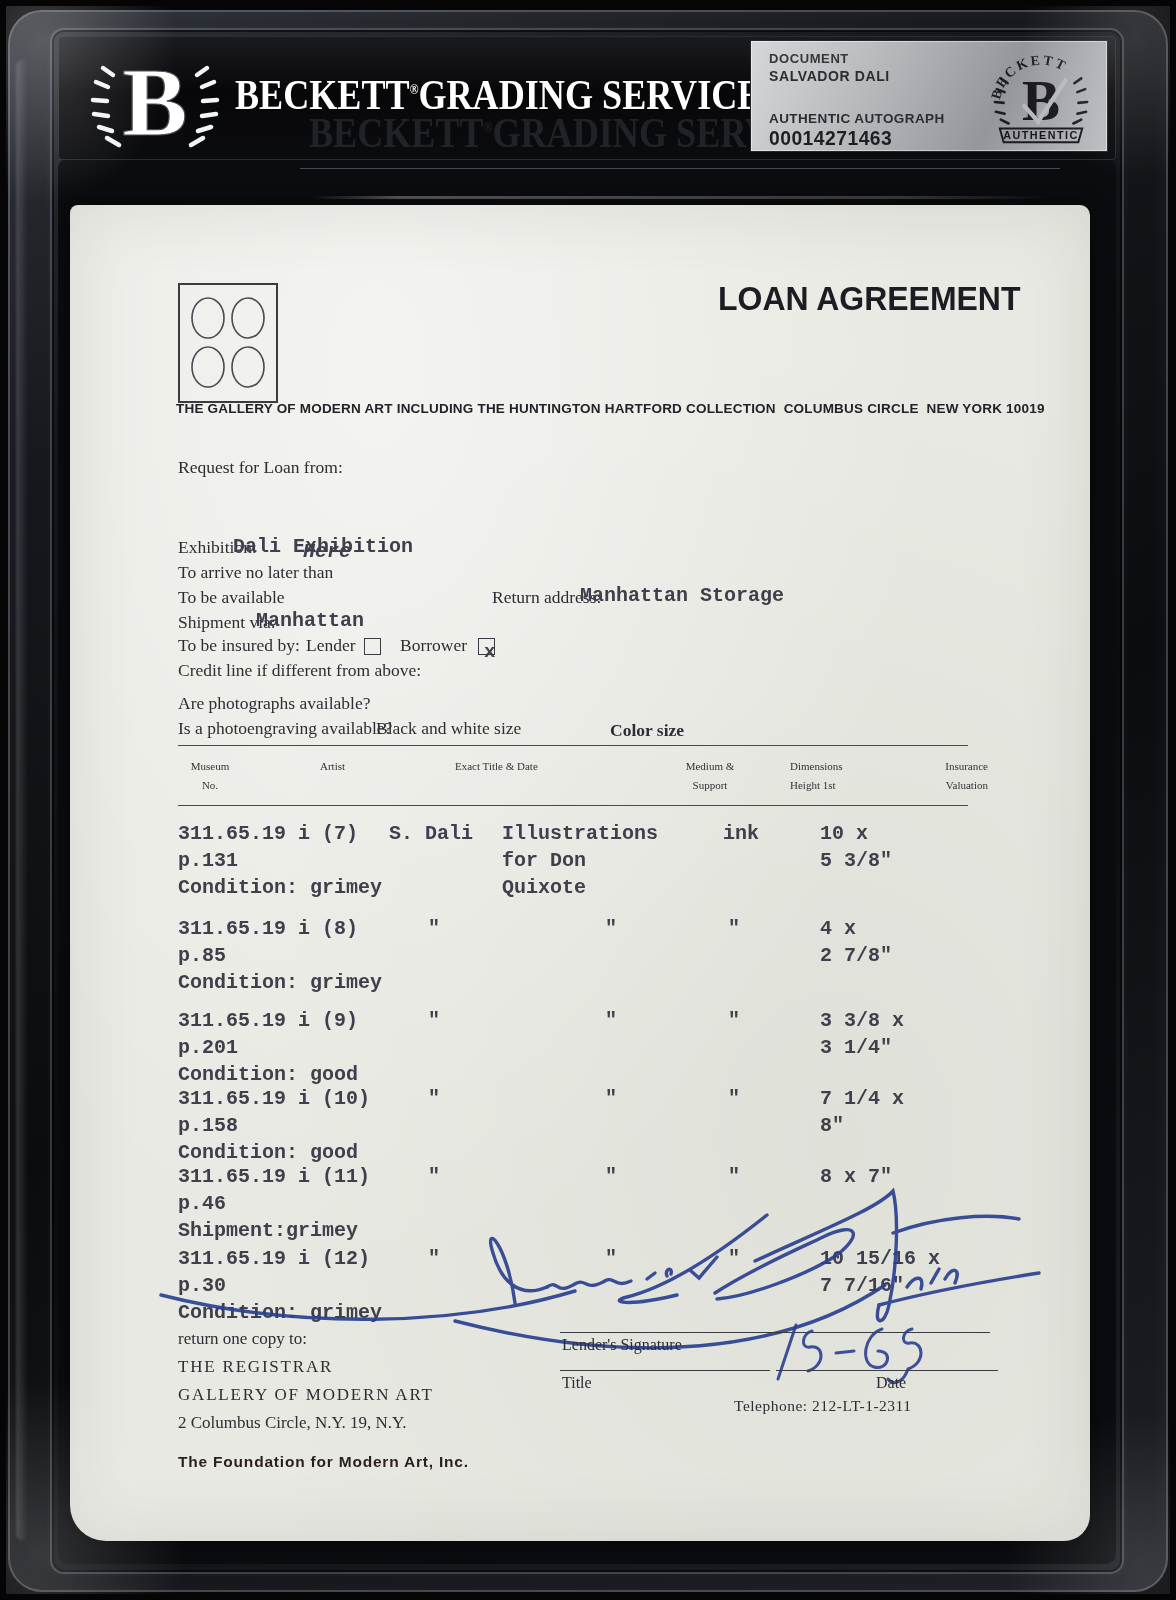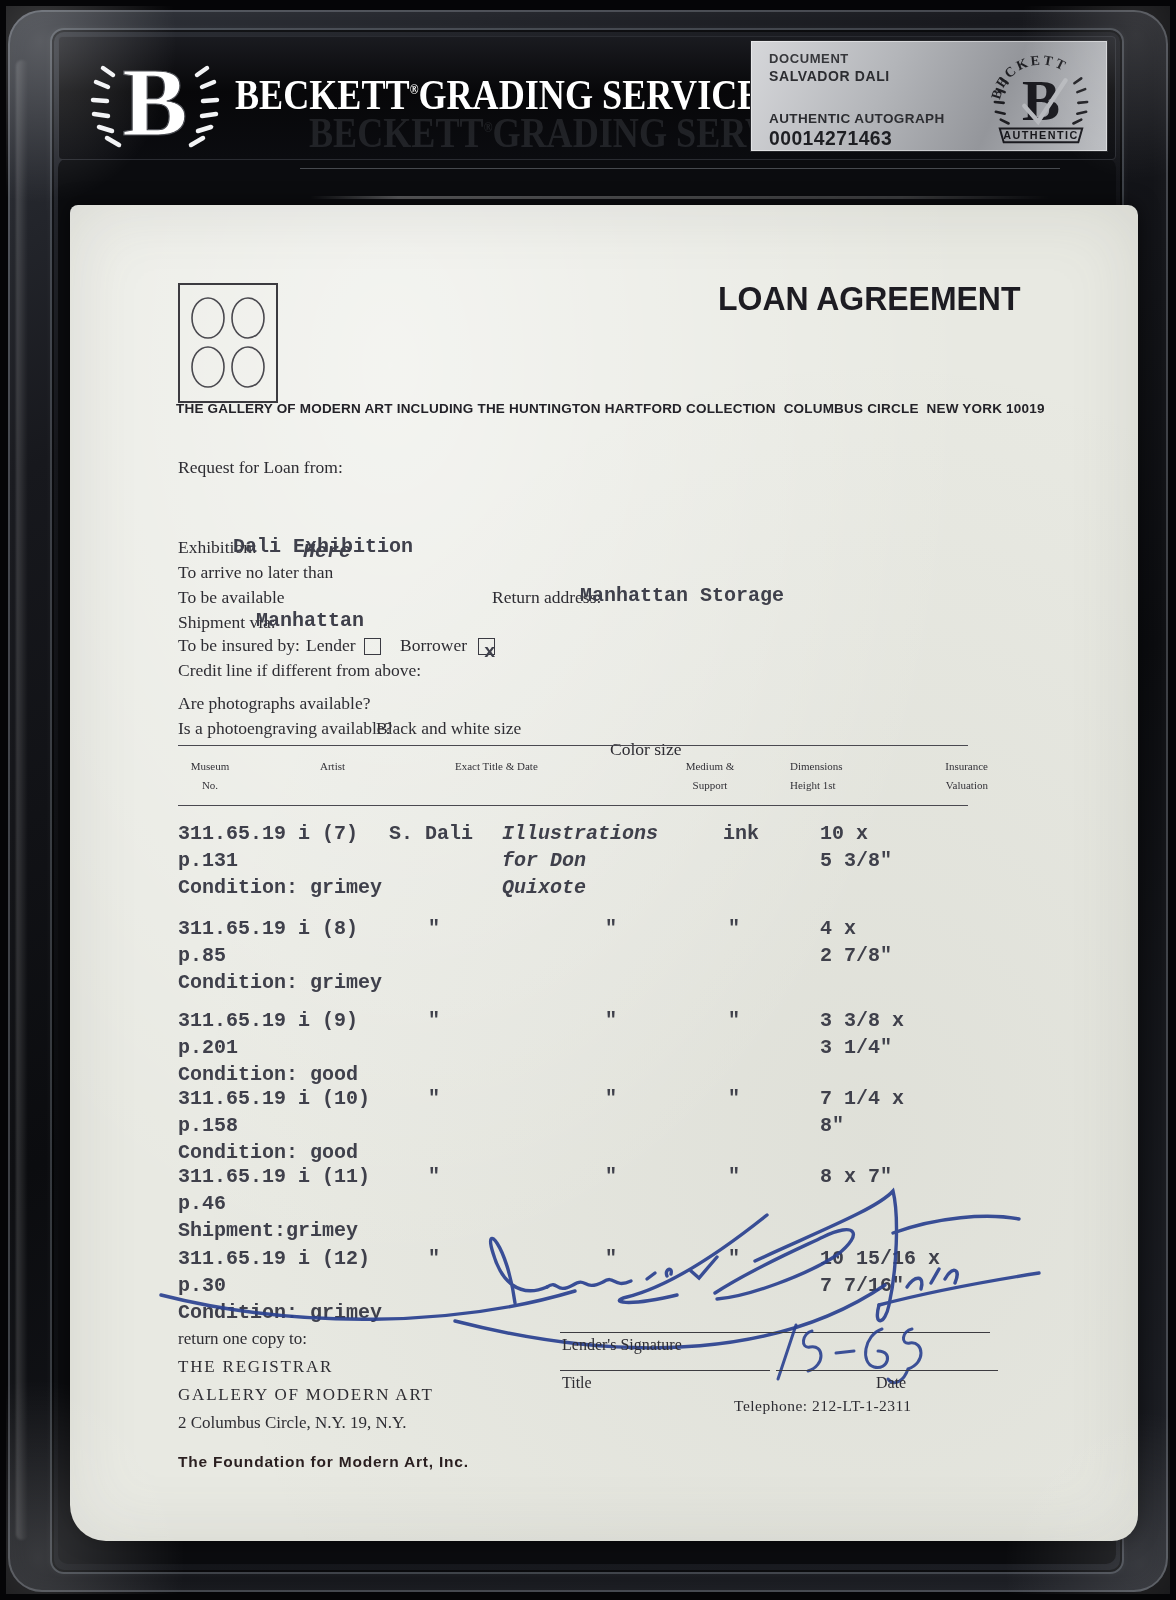--- a/index.html
+++ b/index.html
@@ -59,21 +59,21 @@
     font-weight:bold;font-size:21px;color:#1e1f23;letter-spacing:.5px;transform:scaleX(.92);transform-origin:left top;}
   .seal{position:absolute;right:12px;top:2px;}
 
   
   .paper{position:absolute;left:70px;top:205px;width:1020px;height:1336px;color:#2c2b31;
     background:
       radial-gradient(ellipse at 30% 12%, rgba(255,255,255,.5), transparent 55%),
       radial-gradient(ellipse at 75% 70%, rgba(120,120,105,.08), transparent 60%),
       #e8e9e2;
     border-radius:8px 10px 26px 36px;
-    box-shadow:0 0 20px rgba(0,0,0,.6), inset 0 0 70px rgba(95,95,82,.14);padding-left:48px;}
+    box-shadow:0 0 20px rgba(0,0,0,.6), inset 0 0 70px rgba(95,95,82,.14);}
 
   .gom-logo{position:absolute;left:108px;top:78px;width:96px;height:116px;border:2px solid #3c3b40;}
   .gom-logo .ovals{position:absolute;inset:0;}
   .doc-title{position:absolute;left:648px;top:74px;font-family:"Liberation Sans",sans-serif;
     font-weight:bold;font-size:34px;color:#1d1c22;letter-spacing:0px;transform:scaleX(.94);transform-origin:left top;}
   .letterhead{position:absolute;left:106px;top:196px;font-family:"Liberation Sans",sans-serif;
     font-weight:bold;font-size:13.5px;color:#232228;letter-spacing:.2px;}
 
   .lab{position:absolute;font-size:17.5px;color:#2e2d33;}
   .typed{position:absolute;font-family:"Liberation Mono",monospace;font-weight:700;
@@ -84,21 +84,21 @@
 
   .rule{position:absolute;left:108px;width:790px;height:0;border-top:1.6px solid #4a4950;}
   .th{position:absolute;font-size:11px;color:#333238;line-height:19px;}
 
   .trow{position:absolute;left:0;width:100%;height:90px;}
   .cell{position:absolute;top:0;}
   .c-no{left:108px;}
   .c-page{left:108px;top:27px;}
   .c-cond{left:108px;top:54px;}
   .c-dims{left:750px;}
-  .r1 .c-artist{left:319px;} .r1 .c-title{left:432px;font-style:italic;} .r1 .c-medium{left:653px;}
+  .r1 .c-artist{left:319px;} .r1 .c-title{left:432px;} .r1 .c-medium{left:653px;}
   .rd .c-artist{left:358px;} .rd .c-title{left:535px;} .rd .c-medium{left:658px;}
 
   .sig-svg{position:absolute;left:85px;top:970px;}
   .sigline{position:absolute;height:0;border-top:1.5px solid #3c3b40;}
   .sl-label{position:absolute;font-size:16px;color:#2e2d33;}
   .date-svg{position:absolute;left:680px;top:1108px;}
 
   .f-serif{position:absolute;font-size:17px;color:#2e2d33;}
   .f-caps{letter-spacing:1.8px;}
   .foundation{position:absolute;left:108px;top:1248px;font-family:"Liberation Sans",sans-serif;
@@ -211,21 +211,21 @@
     <div class="lab" style="left:330px;top:430px;">Borrower</div>
     <div class="cbx" style="left:408px;top:433px;">
         <span class="mark">x</span>
       </div>
 
     <div class="lab" style="left:108px;top:455px;">Credit line if different from above:</div>
 
     <div class="lab" style="left:108px;top:488px;">Are photographs available?</div>
     <div class="lab" style="left:108px;top:513px;">Is a photoengraving available?</div>
     <div class="lab" style="left:306px;top:513px;">Black and white size</div>
-    <div class="lab" style="left:540px;top:534px;">Color size</div>
+    <div class="lab" style="left:540px;top:515px;font-weight:bold;">Color size</div>
 
     <div class="rule" style="top:540px;"></div>
     <div class="th pre" style="left:104px;top:552px;width:72px;text-align:center;">Museum
 No.</div>
     <div class="th" style="left:250px;top:552px;">Artist</div>
     <div class="th" style="left:385px;top:552px;">Exact Title &amp; Date</div>
     <div class="th pre" style="left:595px;top:552px;width:90px;text-align:center;">Medium &amp;
 Support</div>
     <div class="th pre" style="left:720px;top:552px;">Dimensions
 Height 1st</div>

